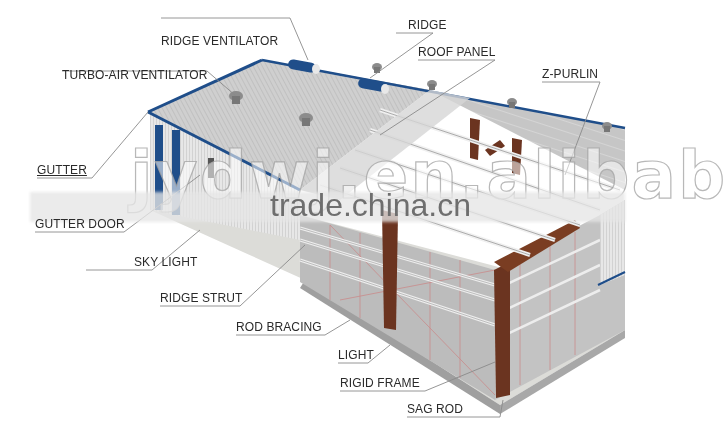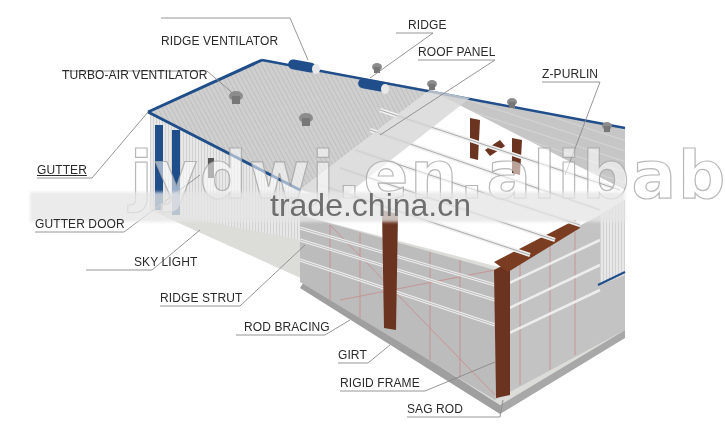--- a/index.html
+++ b/index.html
@@ -221,18 +221,18 @@
 
   <div class="label" style="left:161px;top:3px;margin-top:31px;">RIDGE VENTILATOR</div>
   <div class="label" style="left:408px;top:18px;">RIDGE</div>
   <div class="label" style="left:418px;top:45px;">ROOF PANEL</div>
   <div class="label" style="left:62px;top:68px;">TURBO-AIR VENTILATOR</div>
   <div class="label" style="left:542px;top:67px;">Z-PURLIN</div>
   <div class="label" style="left:37px;top:163px;text-decoration:underline;">GUTTER</div>
   <div class="label" style="left:35px;top:217px;">GUTTER DOOR</div>
   <div class="label" style="left:86px;top:255px;margin-left:48px;">SKY LIGHT</div>
   <div class="label" style="left:160px;top:291px;">RIDGE STRUT</div>
-  <div class="label" style="left:244px;top:320px;">ROD BRACING</div>
-  <div class="label" style="left:338px;top:348px;">GIRT</div>
+  <div class="label" style="left:236px;top:320px;">ROD BRACING</div>
+  <div class="label" style="left:338px;top:348px;">LIGHT</div>
   <div class="label" style="left:340px;top:376px;text-align:right;">RIGID FRAME</div>
   <div class="label" style="left:407px;top:402px;">SAG ROD</div>
 
 </div>
 
 </body></html>

